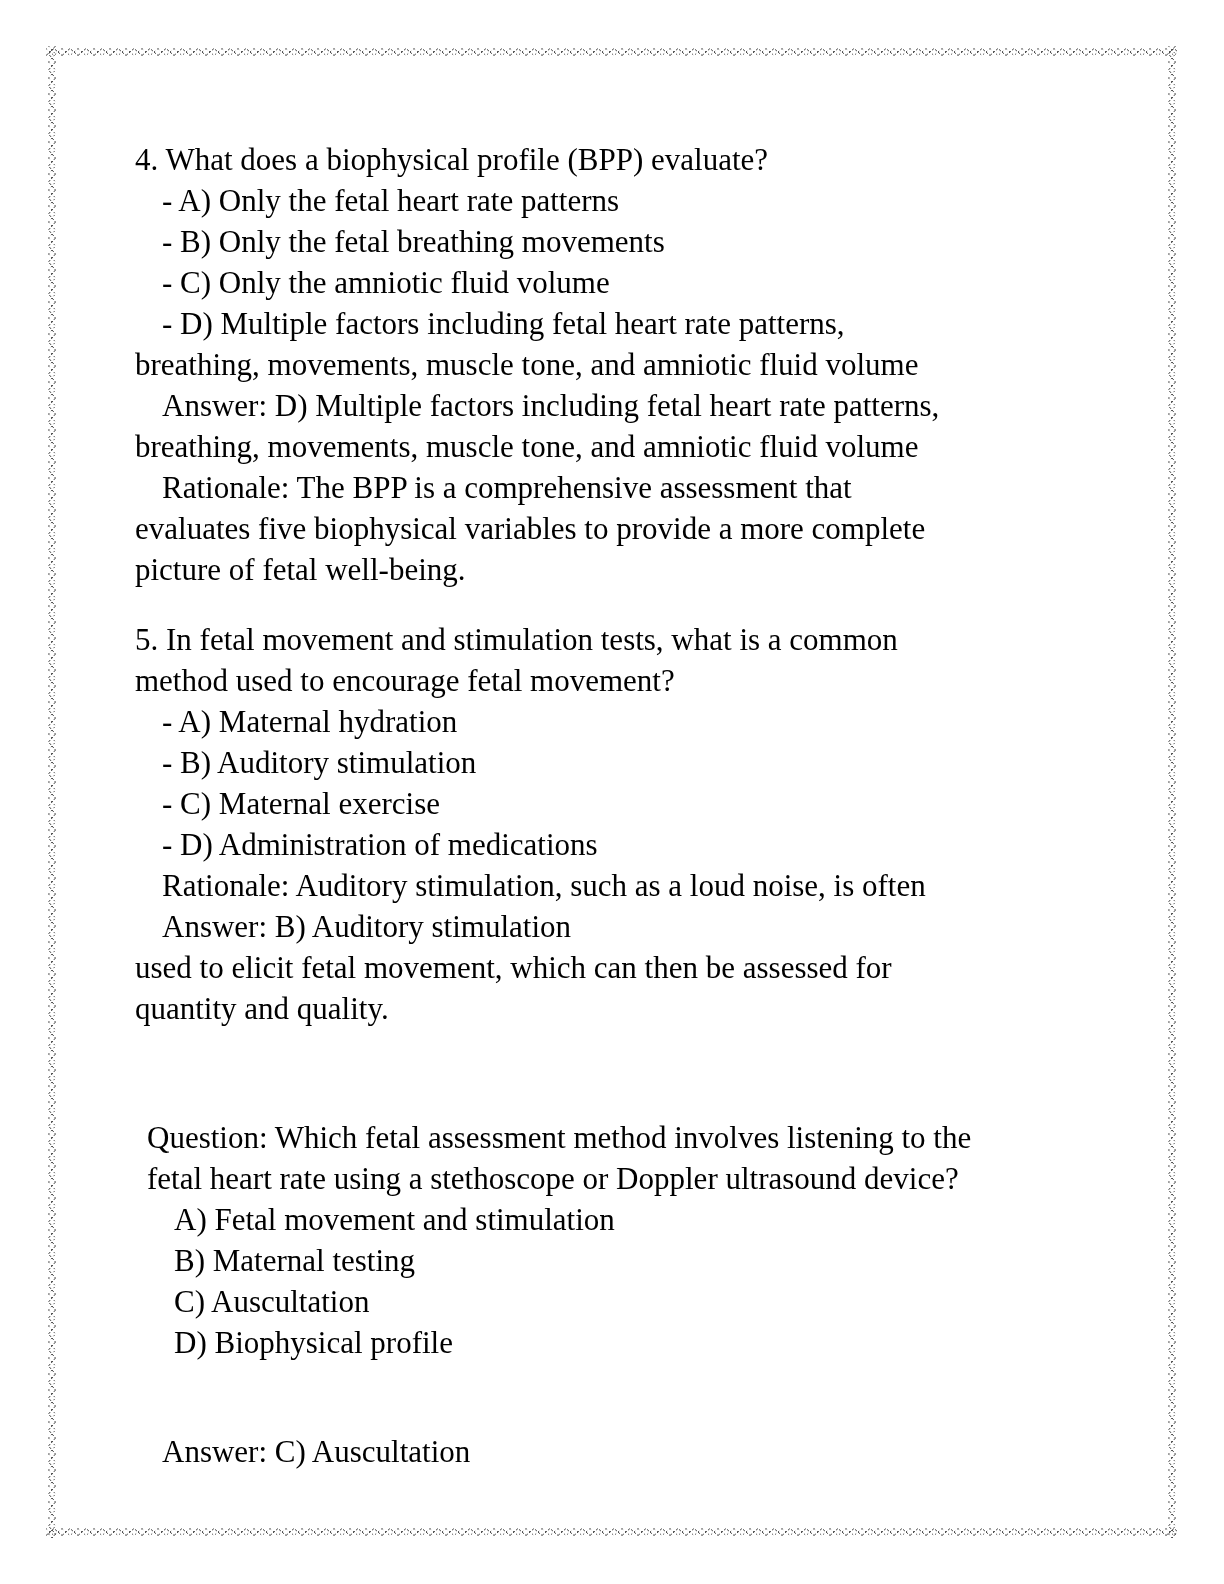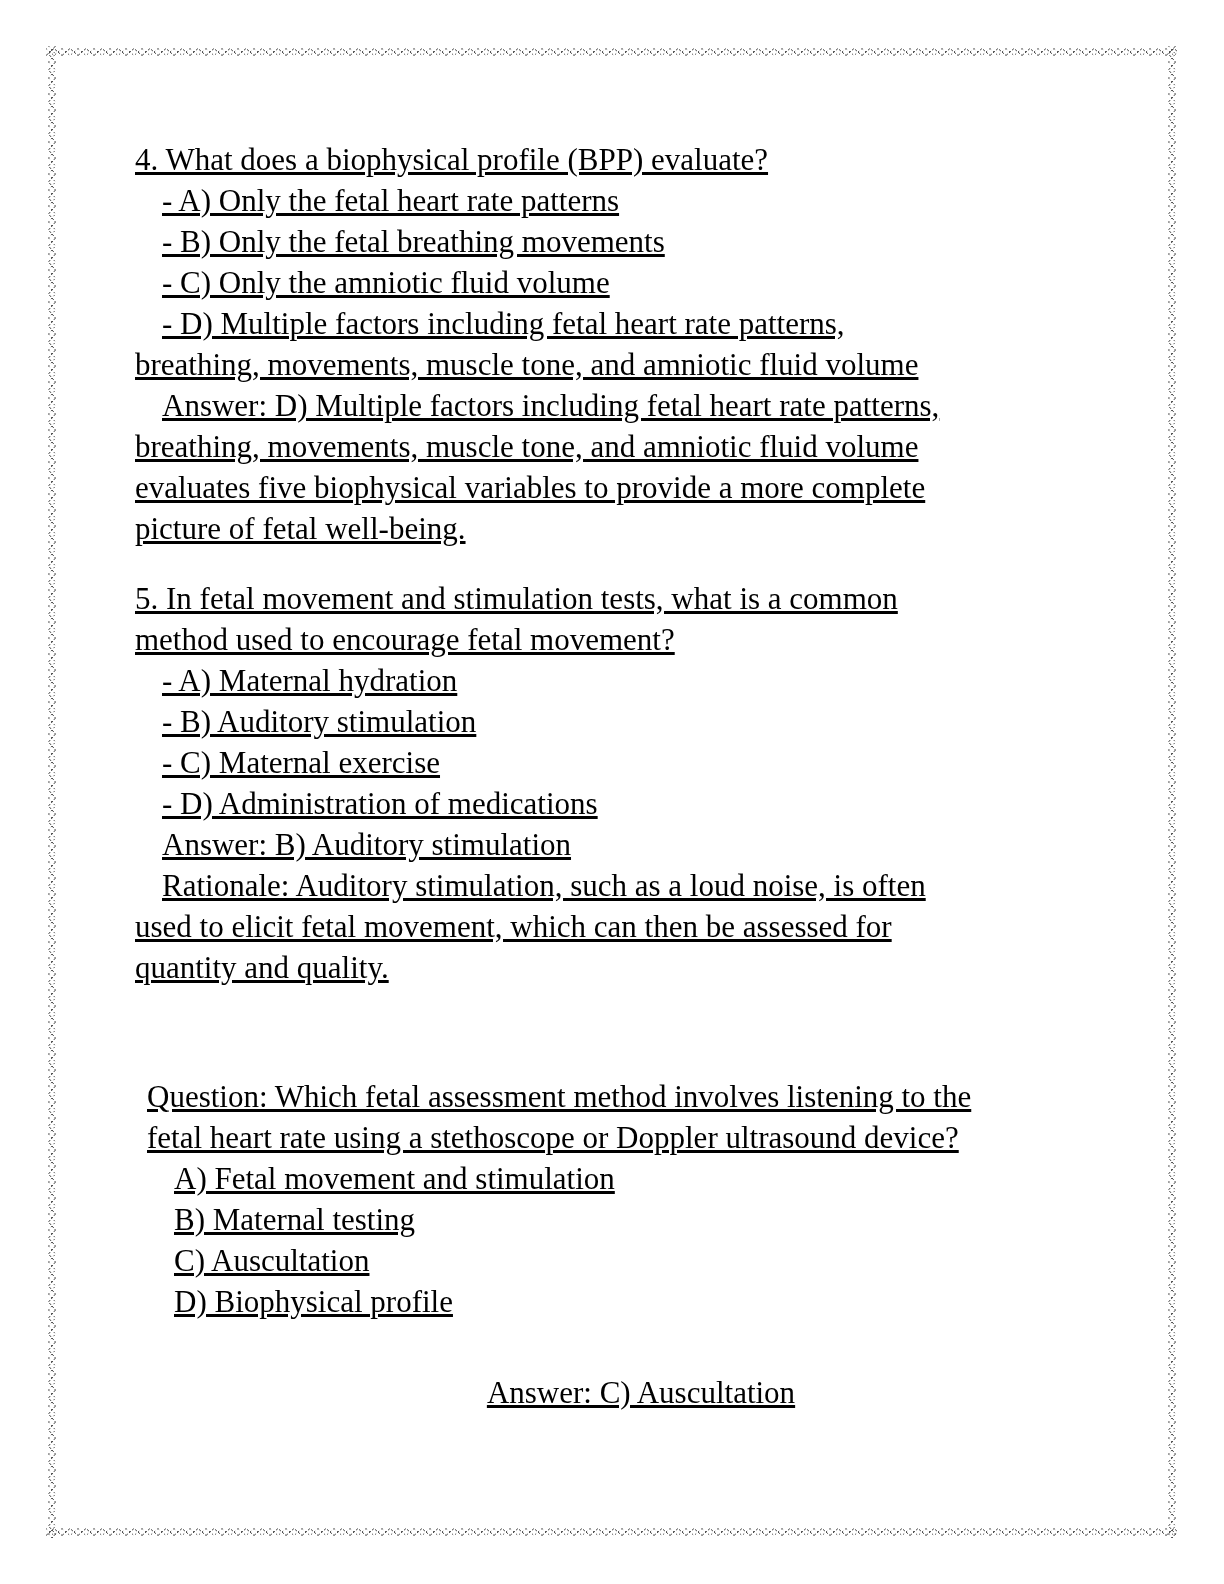--- a/index.html
+++ b/index.html
@@ -19,24 +19,24 @@
   svg.bzz.left   { left: 46px;  top: 46px; }
   svg.bzz.right  { left: 1166px; top: 46px; }
 
   
   main.doc {
     position: absolute;
     left: 135px;
     top: 139px;
     width: 985px;
   }
-  .block { margin: 0; padding: 0; text-decoration: underline; }
+  .block { margin: 0; padding: 0; }
   .block.gap-1 { margin-top: 29px; }   
   .block.gap-2 { margin-top: 88px; margin-left: 12px; }   
-  .block.gap-3 { margin-top: 50px; text-align: center; }   
+  .block.gap-3 { margin-top: 68px; }   
   .line {
     height: 41px;
     line-height: 41px;
     font-size: 31px;
     white-space: nowrap;
     letter-spacing: 0;
   }
   .line.indent { padding-left: 27px; }
 </style>
 </head>
@@ -63,33 +63,34 @@
 
   <section class="block">
     <div class="line">4. What does a biophysical profile (BPP) evaluate?</div>
     <div class="line indent">- A) Only the fetal heart rate patterns</div>
     <div class="line indent">- B) Only the fetal breathing movements</div>
     <div class="line indent">- C) Only the amniotic fluid volume</div>
     <div class="line indent">- D) Multiple factors including fetal heart rate patterns,</div>
     <div class="line">breathing, movements, muscle tone, and amniotic fluid volume</div>
     <div class="line indent">Answer: D) Multiple factors including fetal heart rate patterns,</div>
     <div class="line">breathing, movements, muscle tone, and amniotic fluid volume</div>
+    <div class="line indent">Rationale: The BPP is a comprehensive assessment that</div>
     <div class="line">evaluates five biophysical variables to provide a more complete</div>
     <div class="line">picture of fetal well-being.</div>
   </section>
 
   <section class="block gap-1">
     <div class="line">5. In fetal movement and stimulation tests, what is a common</div>
     <div class="line">method used to encourage fetal movement?</div>
     <div class="line indent">- A) Maternal hydration</div>
     <div class="line indent">- B) Auditory stimulation</div>
     <div class="line indent">- C) Maternal exercise</div>
     <div class="line indent">- D) Administration of medications</div>
+    <div class="line indent">Rationale: Auditory stimulation, such as a loud noise, is often</div>
     <div class="line indent">Answer: B) Auditory stimulation</div>
-    <div class="line indent">Rationale: Auditory stimulation, such as a loud noise, is often</div>
     <div class="line">used to elicit fetal movement, which can then be assessed for</div>
     <div class="line">quantity and quality.</div>
   </section>
 
   <section class="block gap-2">
     <div class="line">Question: Which fetal assessment method involves listening to the</div>
     <div class="line">fetal heart rate using a stethoscope or Doppler ultrasound device?</div>
     <div class="line indent">A) Fetal movement and stimulation</div>
     <div class="line indent">B) Maternal testing</div>
     <div class="line indent">C) Auscultation</div>

